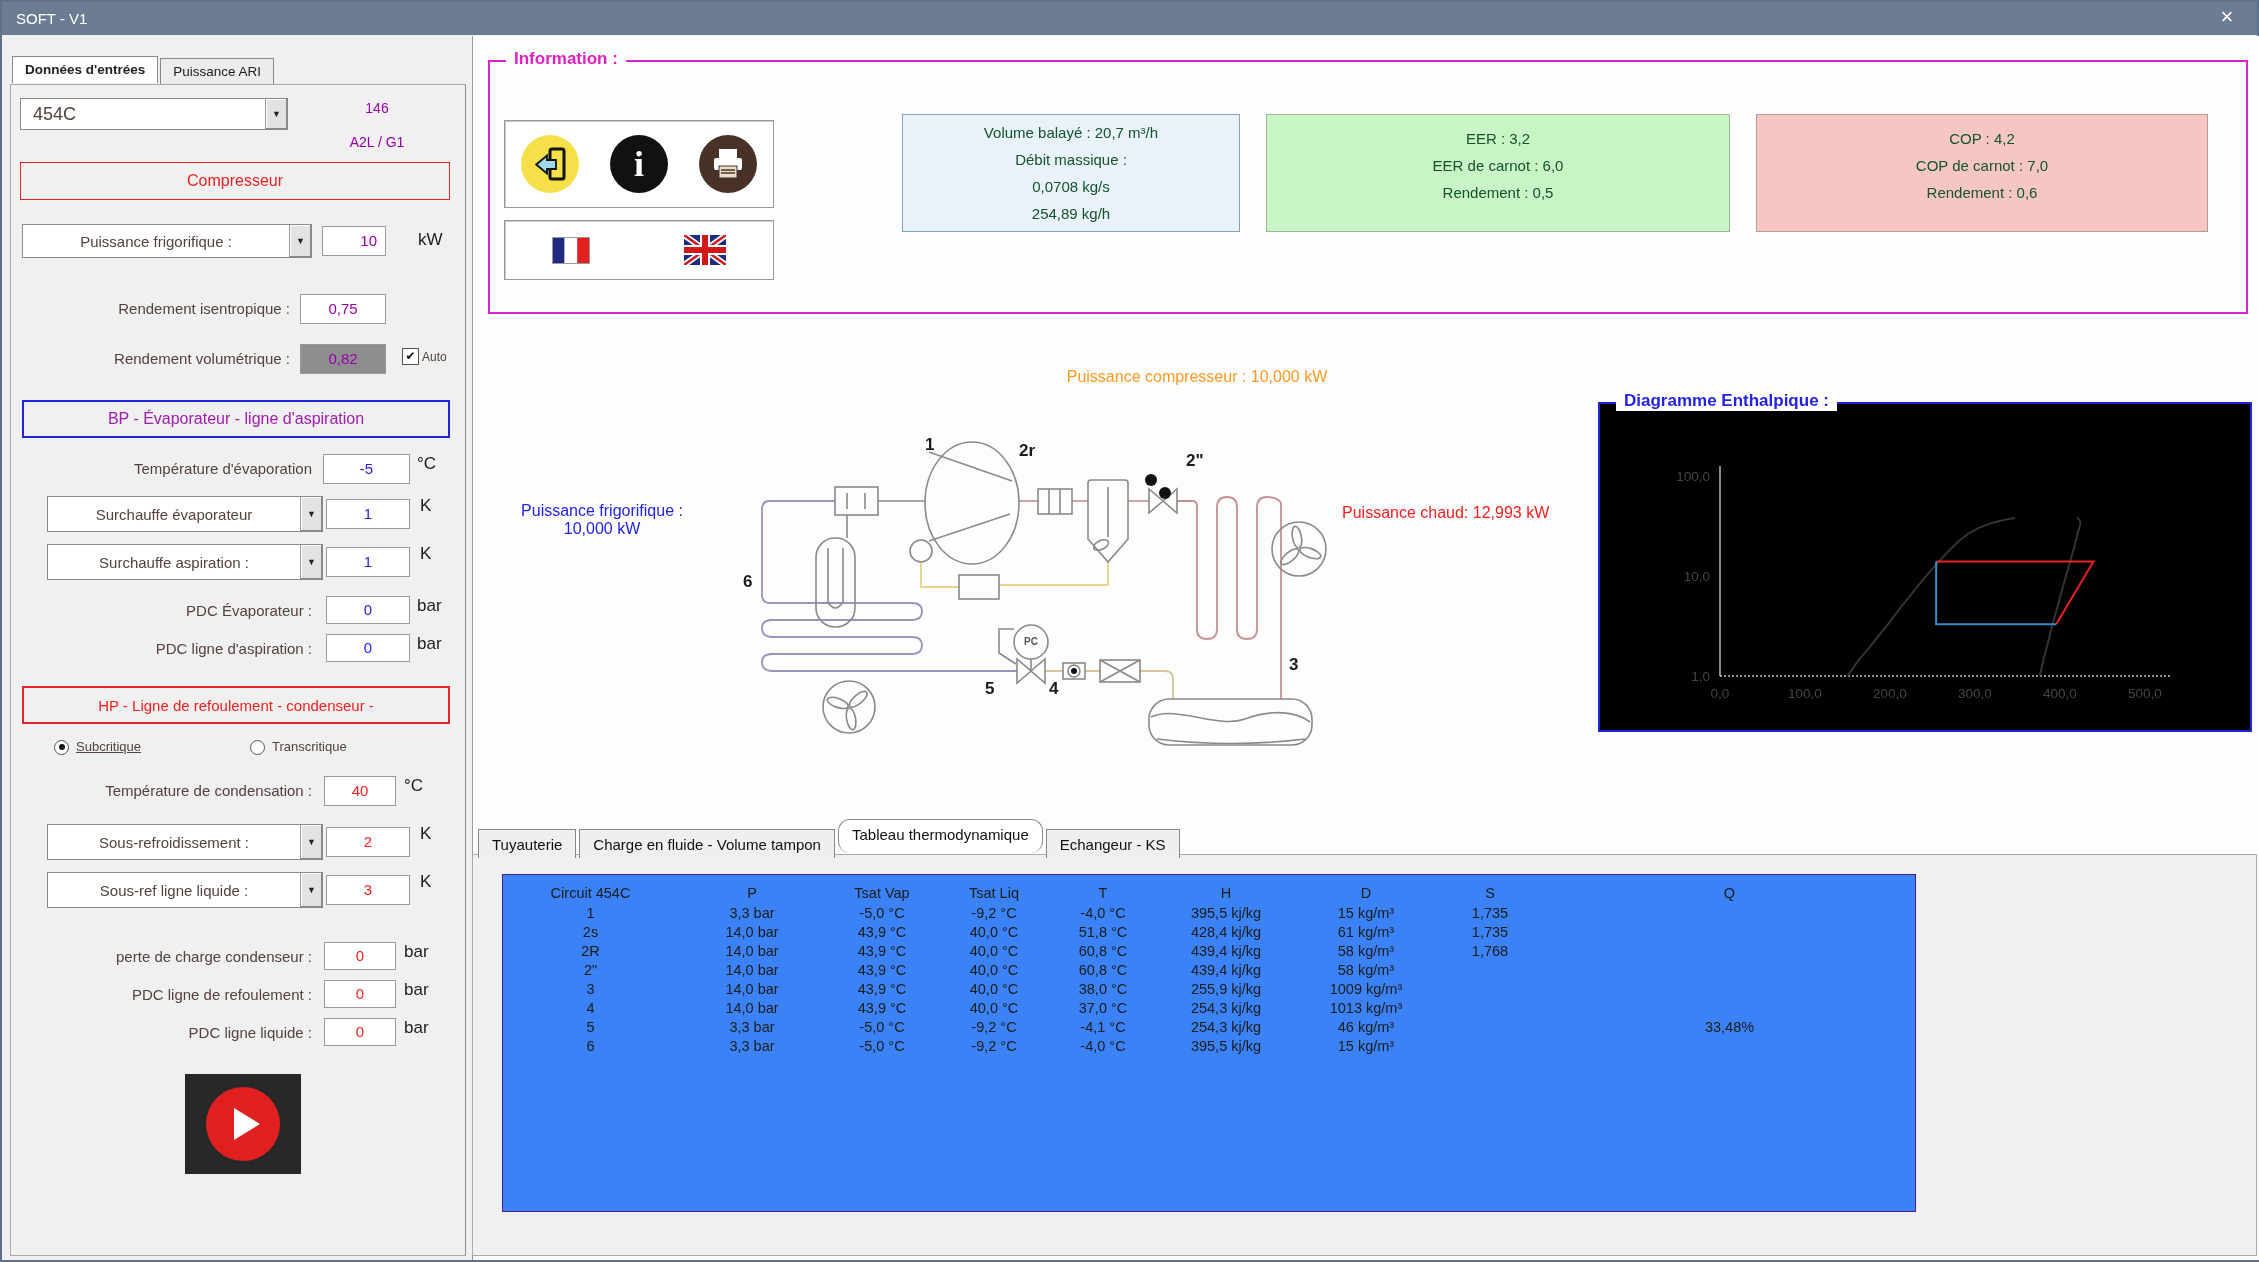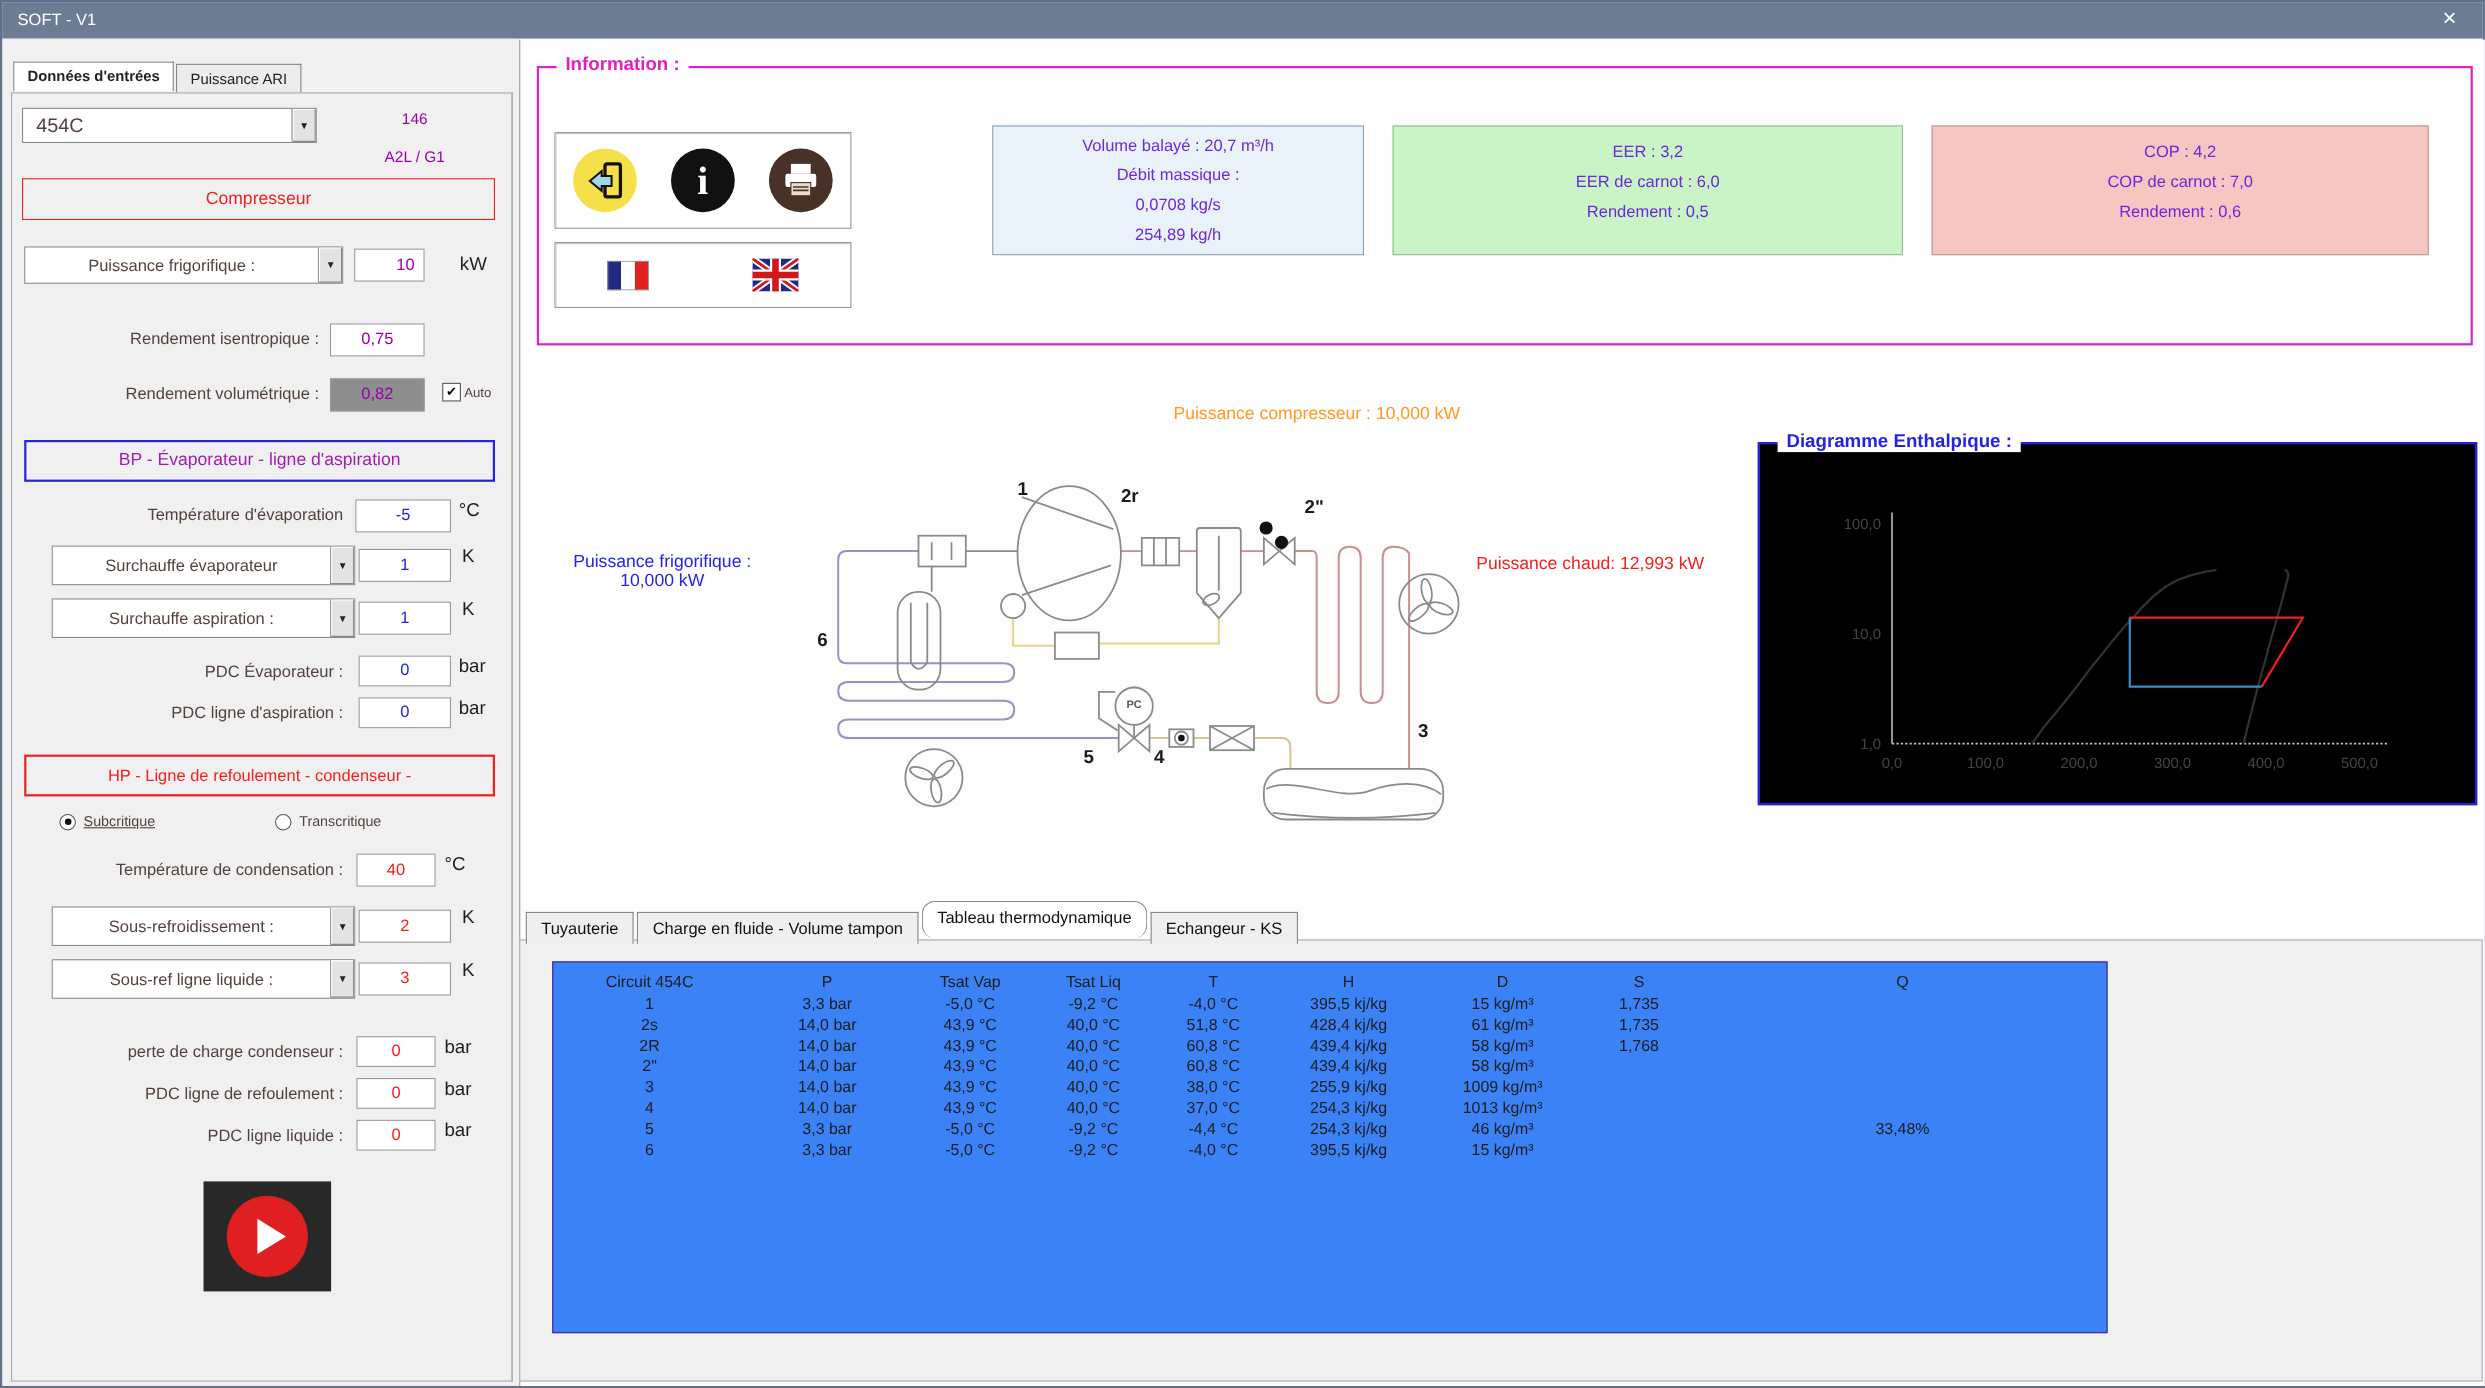--- a/index.html
+++ b/index.html
@@ -26,21 +26,21 @@
   .combo .ctext{flex:1;text-align:center;font-size:15px;color:#53423d;white-space:nowrap;overflow:hidden;}
   .combo .arrow{width:21px;align-self:stretch;background:#e3e3e3;border-left:1px solid #999;
                 display:flex;align-items:center;justify-content:center;font-size:9px;color:#222;
                 box-shadow:inset -1px -1px 0 #888, inset 1px 1px 0 #fff;}
   .checkbox{width:15px;height:15px;background:#fff;border:1px solid #555;font-size:12px;line-height:14px;text-align:center;color:#111;}
   .radio{width:13px;height:13px;border:1px solid #555;border-radius:50%;background:#fff;}
   .radio .dot{width:6px;height:6px;border-radius:50%;background:#111;margin:2.5px auto;display:none;}
   .radio.sel .dot{display:block;}
   .legendbox{box-sizing:border-box;}
   .legend{position:absolute;top:-13px;left:16px;background:#fdfdfd;padding:0 8px;font-size:17px;font-weight:bold;white-space:nowrap;}
-  .infobox{box-sizing:border-box;text-align:center;font-size:15px;color:#6d28d9;}
+  .infobox{box-sizing:border-box;text-align:center;font-size:15px;color:#14532d;}
   .infobox div{line-height:27px;}
   .iconbtn{width:58px;height:58px;border-radius:50%;display:flex;align-items:center;justify-content:center;}
   .toolbox{background:#fff;border:1px solid #999;box-shadow:inset 1px 1px 0 #ccc;}
   .pt-lbl{position:absolute;font-size:17px;font-weight:bold;color:#1a1a1a;white-space:nowrap;}
   .pt-lbl.small{font-size:10px;font-weight:bold;color:#555;}
   .btab{border:1px solid #888;border-bottom:none;background:#efefef;font-size:15px;color:#111;
         padding:6px 13px 5px 13px;margin-right:3px;white-space:nowrap;}
   .btab.active{background:#fff;position:relative;top:-5px;padding-bottom:10px;border-radius:12px;}
   .tablebox{background:#3b82f6;border:1px solid #4c1d95;}
   table.thermo{border-collapse:collapse;font-size:14.5px;color:#1c1c1c;width:100%;}
@@ -429,21 +429,21 @@
             <td>254,3 kj/kg</td>
             <td>1013 kg/m³</td>
             <td></td>
             <td></td>
           </tr>
           <tr>
             <td>5</td>
             <td>3,3 bar</td>
             <td>-5,0 °C</td>
             <td>-9,2 °C</td>
-            <td>-4,4 °C</td>
+            <td>-4,1 °C</td>
             <td>254,3 kj/kg</td>
             <td>46 kg/m³</td>
             <td></td>
             <td>33,48%</td>
           </tr>
           <tr>
             <td>6</td>
             <td>3,3 bar</td>
             <td>-5,0 °C</td>
             <td>-9,2 °C</td>

